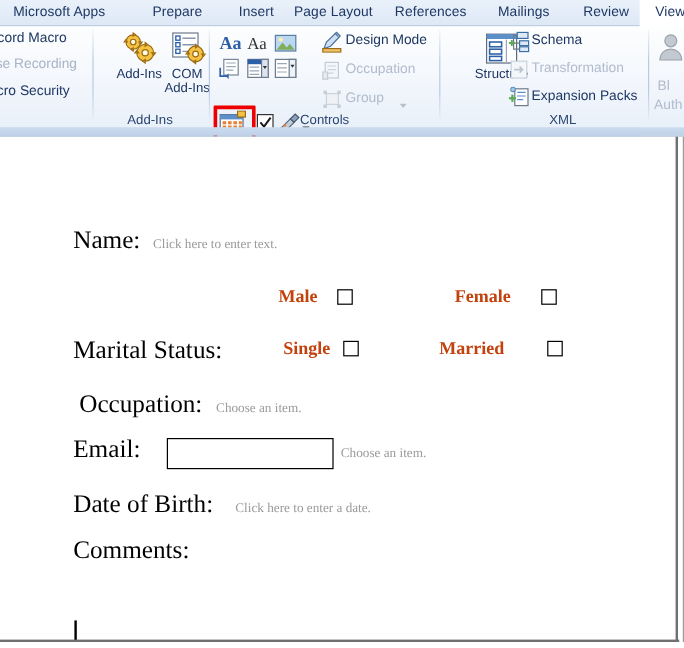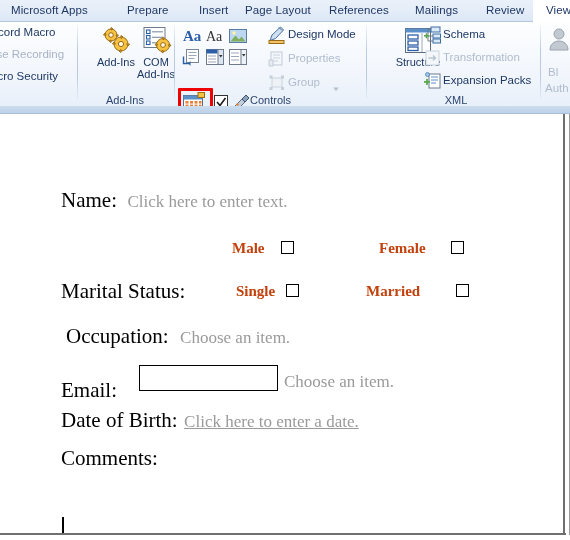--- a/index.html
+++ b/index.html
@@ -158,21 +158,21 @@
     width: 563px;
     text-align: center;
     font-size: 27px;
     color: #000;
     letter-spacing: .2px;
   }
 
   .row { position: absolute; white-space: nowrap; }
   .flabel { font-size: 21px; color: #000; }
   .fplace {
-    font-size: 17px;
+    font-size: 11px;
     color: #9a9a9a;
   }
   .opt {
     position: absolute;
     font-size: 15px;
     color: #c2410c;
     font-weight: bold;
   }
   .cbox {
     position: absolute;
@@ -366,21 +366,21 @@
         <svg width="18" height="18" viewBox="0 0 18 18">
           <rect x="3" y="2" width="11" height="13" fill="#f3f6fa" stroke="#c2cbd6"></rect>
           <g stroke="#ccd4de" stroke-width="1">
               <line x1="5" y1="5" x2="12" y2="5"></line>
               <line x1="5" y1="8" x2="12" y2="8"></line>
               <line x1="5" y1="11" x2="10" y2="11"></line>
             </g>
           <path d="M1 10l4 0 0 6-4 0z" fill="#e6ebf2" stroke="#c2cbd6"></path>
         </svg>
       </div>
-      <div class="textitem dim" style="left:288px; top:30px;">Properties</div>
+      <div class="textitem dim" style="left:288px; top:30px;">Occupation</div>
 
       <div class="icocell" style="left:268px; top:52px;">
         <svg width="18" height="18" viewBox="0 0 18 18">
           <rect x="4" y="4" width="10" height="9" fill="#eef2f7" stroke="#cbd3dd"></rect>
           <g fill="#c6cfda">
             <rect x="1.5" y="1.5" width="3" height="3"></rect>
               <rect x="13" y="1.5" width="3" height="3"></rect>
             <rect x="1.5" y="13" width="3" height="3"></rect>
               <rect x="13" y="13" width="3" height="3"></rect>
           </g>
@@ -444,21 +444,21 @@
             </g>
           <g fill="#5aa84f">
               <rect x="0" y="9" width="6" height="1.8"></rect>
               <rect x="2.1" y="6.9" width="1.8" height="6"></rect>
             </g>
           <circle cx="3.5" cy="2.5" r="2" fill="#9fc8ea" stroke="#4a7fb0" stroke-width=".8"></circle>
         </svg>
       </div>
       <div class="textitem" style="left:443px; top:52px;">Expansion Packs</div>
 
-      <div class="grouplabel" style="left:366px; width:180px;margin-top:12px;">XML</div>
+      <div class="grouplabel" style="left:379px; width:180px;margin-top:12px;">XML</div>
       <div class="groupsep" style="left:540px;"></div>
 
       <div class="icocell" style="left:548px; top:4px; width:26px; height:26px;">
         <svg width="26" height="26" viewBox="0 0 26 26">
           <circle cx="11" cy="8" r="5" fill="#c3c9d1" stroke="#9aa3ad"></circle>
           <path d="M2 24c0-6 4.5-9 9-9s9 3 9 9z" fill="#c3c9d1" stroke="#9aa3ad"></path>
         </svg>
       </div>
       <div class="textitem dim" style="left:548px; top:44px;">Bl</div>
       <div class="textitem dim" style="left:545px; top:60px;">Auth</div>
@@ -487,29 +487,29 @@
   <div class="opt serif" style="left:236px; top:283px;">Single</div>
   <div class="cbox" style="left:286px; top:284px;"></div>
   <div class="opt serif" style="left:366px; top:283px;">Married</div>
   <div class="cbox" style="left:456px; top:284px;"></div>
 
   <div class="row" style="left:66px; top:324px;">
     <span class="flabel serif">Occupation:</span>
     <span class="fplace serif" style="margin-left:7px;">Choose an item.</span>
   </div>
 
-  <div class="row" style="left:61px; top:378px;">
+  <div class="row" style="left:61px; top:362px;">
     <span class="flabel serif">Email:</span>
   </div>
   <div class="inputbox" style="left:139px; top:365px; width:139px; height:26px;"></div>
   <div class="fplace serif" style="position:absolute; left:284px; top:372px;">Choose an item.</div>
 
   <div class="row" style="left:61px; top:408px;">
     <span class="flabel serif">Date of Birth:</span>
-    <span class="fplace serif" style="margin-left:2px;text-decoration:underline;">Click here to enter a date.</span>
+    <span class="fplace serif" style="margin-left:14px;">Click here to enter a date.</span>
   </div>
 
   <div class="row" style="left:61px; top:446px;">
     <span class="flabel serif">Comments:</span>
   </div>
 
   <div class="caret" style="left:62px; top:517px; height:17px;"></div>
 
   <div class="rightedge"></div>
   <div class="rightedge2"></div>

